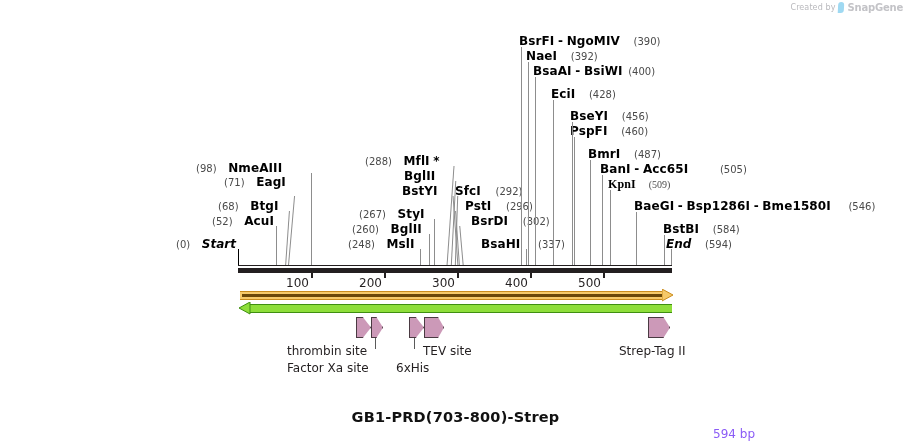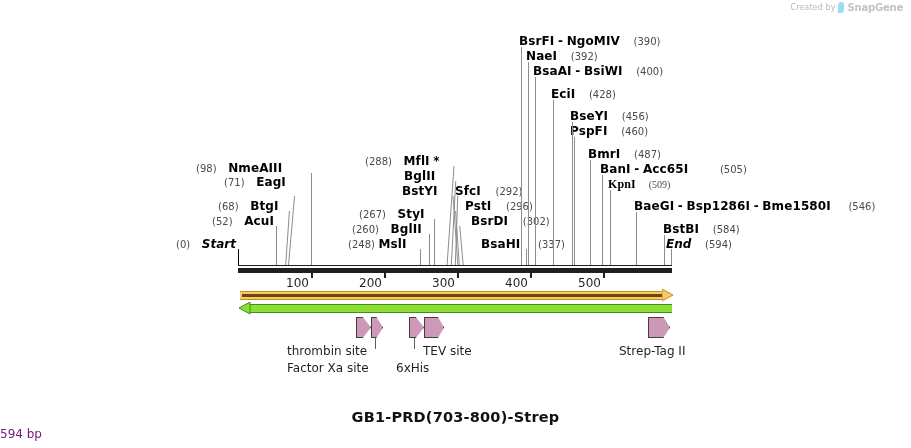--- a/index.html
+++ b/index.html
@@ -51,21 +51,21 @@
     background:#cc99b8;border:1px solid #4a3a42;height:19px;
   }
   .pent.r{clip-path:polygon(0 0,70% 0,100% 50%,70% 100%,0 100%);}
   .pent.thin{clip-path:polygon(0 0,45% 0,100% 50%,45% 100%,0 100%);}
 
   .featlbl{font-size:12px;color:#231f20;white-space:nowrap;}
   .featleader{background:#5a5a5a;width:1px;}
 
   
   #title{width:911px;text-align:center;top:409px;font-size:14.5px;font-weight:bold;color:#111;letter-spacing:.2px;}
-  #subtitle{width:755px;text-align:left;top:427px;font-size:12px;color:#701a75;}
+  #subtitle{width:755px;text-align:right;top:427px;font-size:12px;color:#8b5cf6;}
 </style>
 </head>
 <body>
 
 <div class="abs" id="watermark">
   <span class="wm-text">Created by</span>
   <span class="wm-logo"></span>
   <span class="wm-brand">SnapGene</span>
 </div>
 
@@ -78,21 +78,21 @@
 
 <div class="abs lbl" style="left:526px;top:50px;">
   <span class="enz">NaeI</span>
   <span class="pos" style="margin-left:10px;">(392)</span>
 </div>
 
 <div class="abs lbl" style="left:533px;top:65px;">
   <span class="enz">BsaAI</span>
   <span class="dash">-</span>
   <span class="enz">BsiWI</span>
-  <span class="pos" style="margin-left:10px;">(400)</span>
+  <span class="pos" style="margin-left:2px;">(400)</span>
 </div>
 
 <div class="abs lbl" style="left:551px;top:88px;">
   <span class="enz">EciI</span>
   <span class="pos" style="margin-left:10px;">(428)</span>
 </div>
 
 <div class="abs lbl" style="left:570px;top:110px;">
   <span class="enz">BseYI</span>
   <span class="pos" style="margin-left:10px;">(456)</span>
@@ -203,21 +203,21 @@
   <span class="enz" style="margin-left:8px;">StyI</span>
 </div>
 
 <div class="abs lbl" style="left:352px;top:223px;">
   <span class="pos">(260)</span>
   <span class="enz" style="margin-left:8px;">BglII</span>
 </div>
 
 <div class="abs lbl" style="left:348px;top:238px;">
   <span class="pos">(248)</span>
-  <span class="enz" style="text-align:center;">MslI</span>
+  <span class="enz" style="margin-left:8px;text-align:center;">MslI</span>
 </div>
 
 <div class="abs leaderdk" style="left:238px;top:249px;height:17px;"></div>
 <div class="abs leader" style="left:276px;top:226px;height:40px;"></div>
 <div class="abs leader" style="left:287px;top:211px;height:55px;transform:skewX(-4deg);"></div>
 <div class="abs leader" style="left:291px;top:196px;height:70px;transform:skewX(-5deg);"></div>
 <div class="abs leader" style="left:311px;top:173px;height:93px;"></div>
 
 <div class="abs leader" style="left:420px;top:249px;height:17px;"></div>
 <div class="abs leader" style="left:429px;top:234px;height:32px;"></div>

